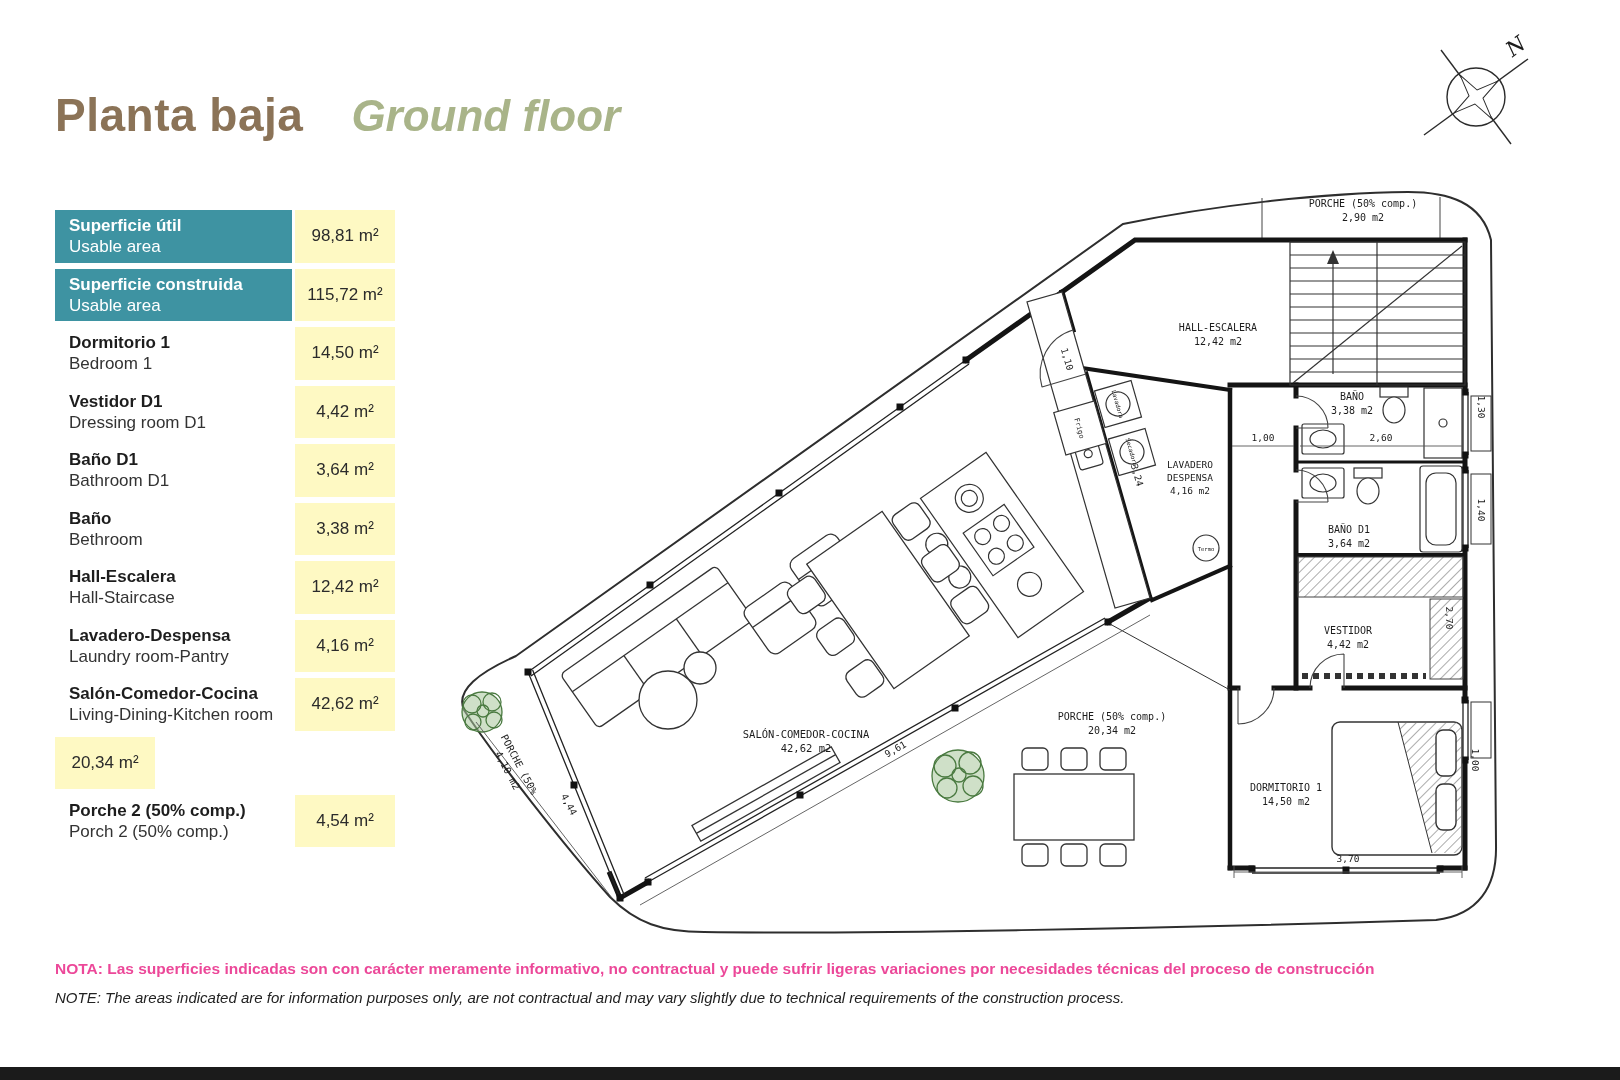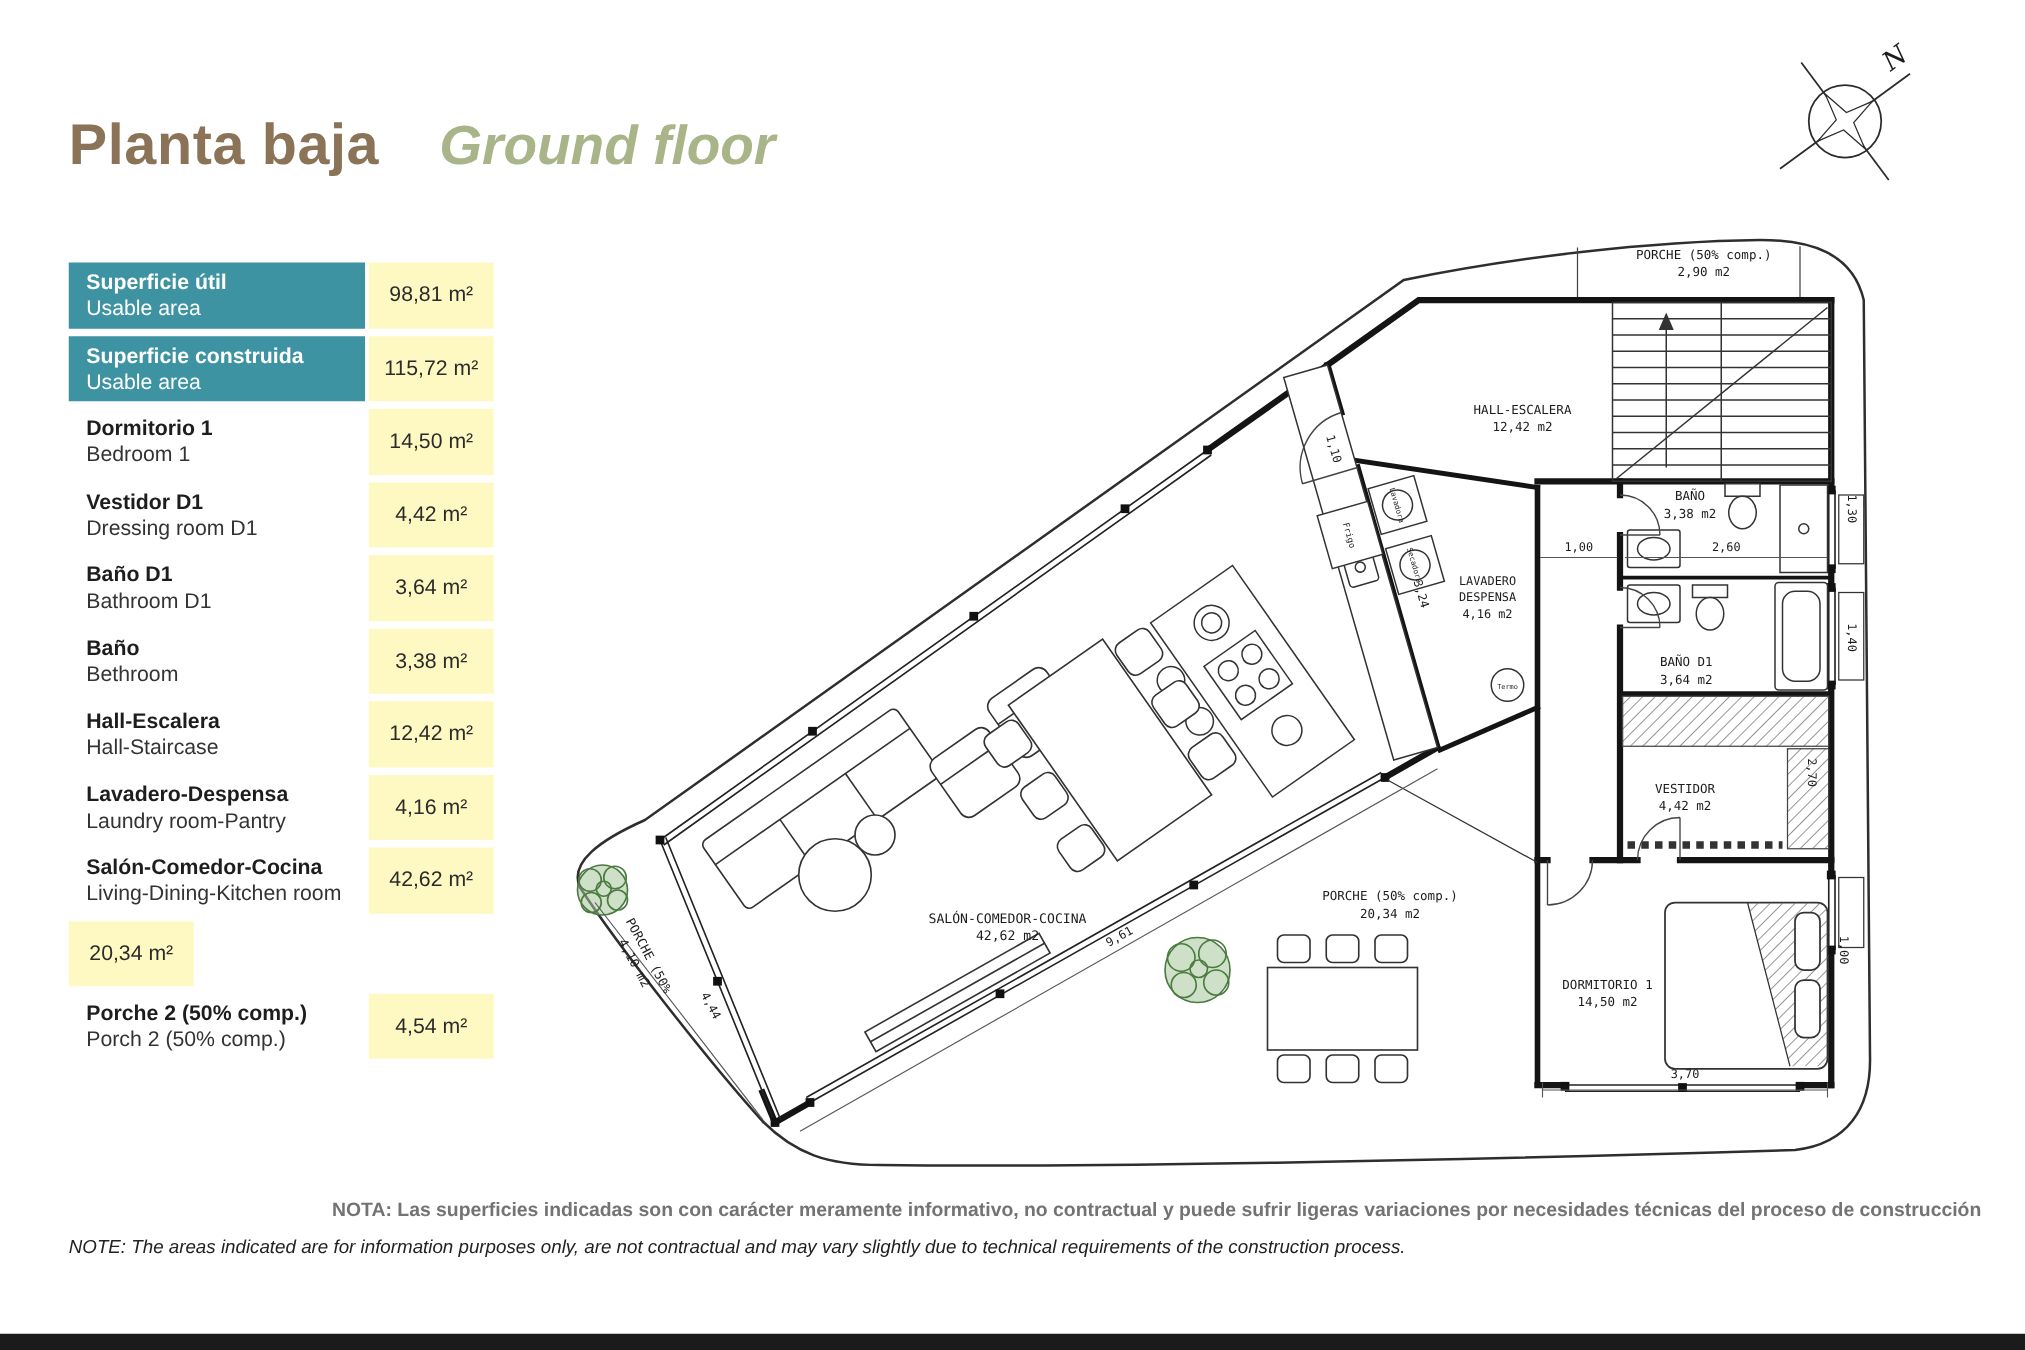--- a/index.html
+++ b/index.html
@@ -16,21 +16,21 @@
   .areas-table { position: absolute; left: 55px; top: 210px; width: 340px; display: flex; flex-direction: column; gap: 6px; }
   .trow { display: flex; gap: 3px; min-height: 52px; }
   .cell.label { flex: 1; display: flex; flex-direction: column; justify-content: center; padding: 5px 10px 5px 14px; background: #fff; }
   .trow.header .cell.label { background: #3e93a2; }
   .cell.value { width: 100px; display: flex; align-items: center; justify-content: center; background: #fef9c3; font-size: 17px; color: #2b2b2b; }
   .lbl-es { font-size: 17px; font-weight: 700; color: #1d1d1d; line-height: 1.25; }
   .lbl-en { font-size: 17px; color: #333; line-height: 1.25; }
   .trow.header .lbl-es, .trow.header .lbl-en { color: #fff; }
 
   .note { position: absolute; left: 55px; top: 960px; width: 1530px; }
-  .note-es { font-size: 15.5px; font-weight: 700; color: #737373; margin: 0 0 11px 0; text-align: right; }
+  .note-es { font-size: 15.5px; font-weight: 700; color: #ec4899; margin: 0 0 11px 0; }
   .note-en { font-size: 15px; font-style: italic; color: #222; margin: 0; }
   .footer-bar { position: absolute; left: 0; bottom: 0; width: 1620px; height: 13px; background: #1b1b1b; }
 </style>
 </head>
 <body>
 
 <div class="page">
 
   <div class="page-title">
     <span class="title-es">Planta baja</span>

